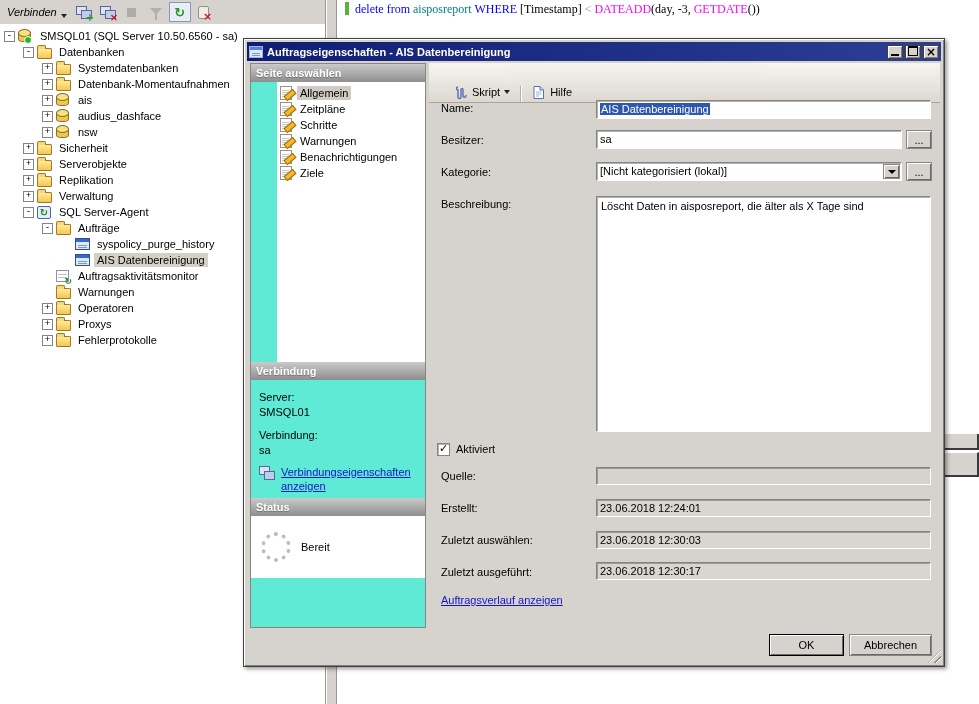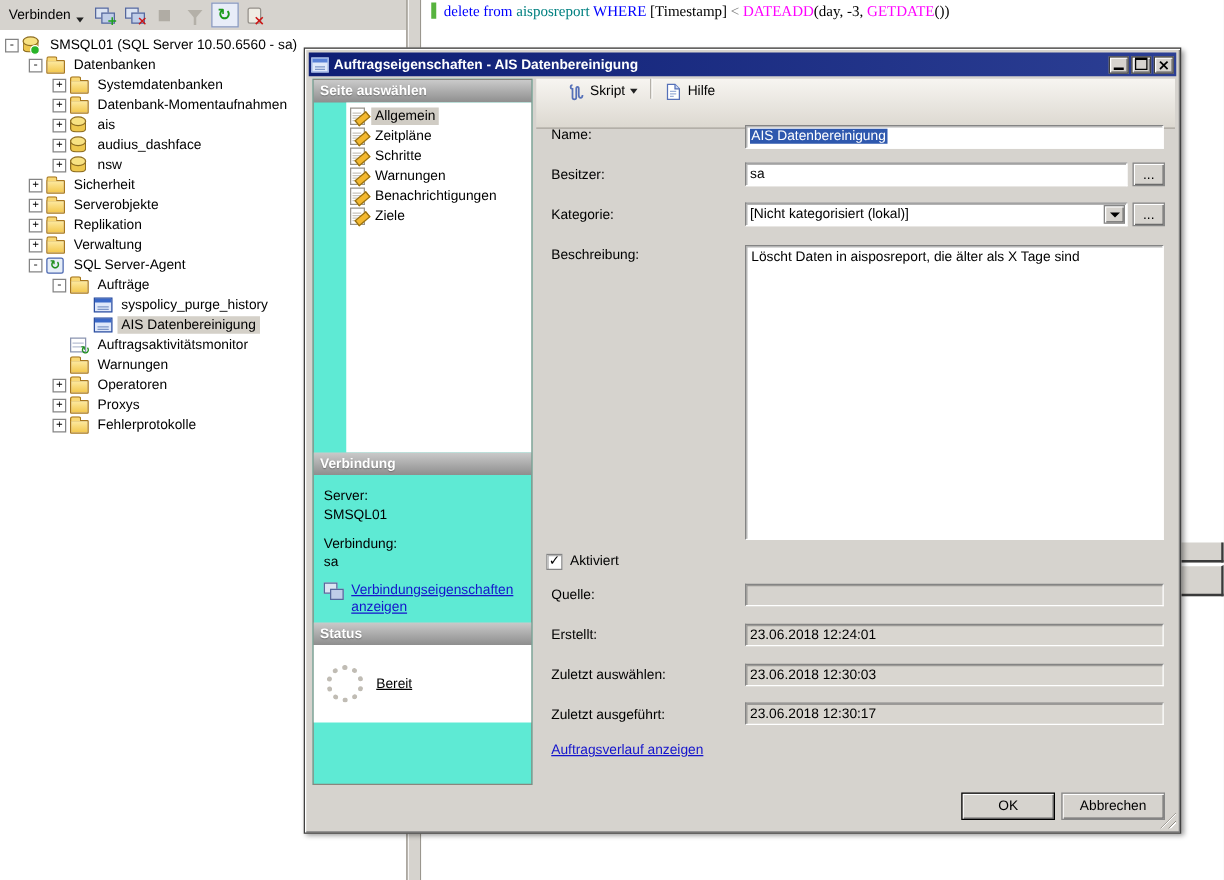--- a/index.html
+++ b/index.html
@@ -9,21 +9,21 @@
     background:#ffffff;
     font-family:"Liberation Sans", sans-serif; font-size:11px; color:#000;
   }
 
   
   .oe { position:absolute; left:0; top:0; width:325px; height:704px; background:#fff; }
   .oe-toolbar {
     position:absolute; left:0; top:0; width:100%; height:24px;
     background:#d6d3ce; display:flex; align-items:center; padding-left:3px; gap:2px;
   }
-  .tb-connect { display:flex; align-items:flex-end; gap:4px; padding:2px 4px; cursor:default; }
+  .tb-connect { display:flex; align-items:flex-end; gap:4px; padding:2px 4px; cursor:default;font-style:italic; }
   .dd-tri { width:0; height:0; border-left:3px solid transparent; border-right:3px solid transparent; border-top:4px solid #222; }
   .tb-btn { width:22px; height:20px; display:flex; align-items:center; justify-content:center; position:relative; }
   .ico-srv { position:relative; width:15px; height:13px; }
   .ico-srv::before { content:""; position:absolute; left:0; top:0; width:9px; height:7px; background:#dce4f2; border:1px solid #55679c; }
   .ico-srv::after  { content:""; position:absolute; left:5px; top:4px; width:9px; height:7px; background:#bfcde8; border:1px solid #55679c; }
   .badge { position:absolute; right:-3px; bottom:-4px; font:bold 10px "DejaVu Sans","Liberation Sans",sans-serif; z-index:2; }
   .badge-plus { color:#1fa01f; }
   .badge-x { color:#cc1616; }
   .ico-stop { width:9px; height:9px; background:#b0aca4; }
   .ico-funnel { position:relative; width:0; height:0; border:6px solid transparent; border-top:7px solid #b4b0a8; margin-top:5px; }
@@ -121,26 +121,26 @@
   .navlabel.sel { background:#d0ccc4; }
 
   .connbox { height:118px; padding:10px 8px 0 8px; line-height:14px; }
   .connrow { margin-bottom:1px; }
   .connrow.gap { margin-top:9px; }
   .connlink { display:flex; margin-top:8px; gap:6px; align-items:flex-start; }
   .ico-connprops { position:relative; width:16px; height:14px; flex:0 0 16px; margin-top:1px; }
   .ico-connprops::before { content:""; position:absolute; left:0; top:0; width:9px; height:7px; background:#dce4f2; border:1px solid #55679c; }
   .ico-connprops::after { content:""; position:absolute; left:5px; top:5px; width:9px; height:7px; background:#bfcde8; border:1px solid #55679c; }
   .link { color:#1414cc; text-decoration:underline; cursor:pointer; }
-  .statusbox { height:62px; background:#fff; display:flex; align-items:center; gap:10px; padding-left:10px;text-decoration:underline; }
+  .statusbox { height:62px; background:#fff; display:flex; align-items:center; gap:10px; padding-left:10px; }
   .spinner { width:30px; height:30px; border:4px dotted #c0bcb4; border-radius:50%; }
 
   .dlg-toolbar { position:absolute; left:185px; top:24px; width:511px; height:40px;
     background:linear-gradient(#f7f5f1,#dcd8d0); border-bottom:1px solid #a8a49c;
-    display:flex; align-items:flex-start; padding-left:20px; gap:3px; }
+    display:flex; align-items:flex-end; padding-left:20px; gap:3px; }
   .dtb-btn { display:flex; align-items:center; gap:4px; padding:1px 4px; height:20px; }
   .dtb-sep { width:1px; height:16px; background:#b4b0a8; margin:0 3px; box-shadow:1px 0 0 #fff; }
 
   .flabel { position:absolute; left:197px; white-space:nowrap; }
   .tbox { position:absolute; background:#fff; border:1px solid; border-color:#848484 #fff #fff #848484;
     box-shadow:inset 1px 1px 0 rgba(66,66,66,.4); padding:2px 3px; line-height:13px; white-space:nowrap; overflow:hidden; }
   .tbox.dim { background:#d9d6d0; }
   .tbox.dis { background:#d6d3ce; }
   .selspan { background:#2e58ae; color:#fff; padding:0 1px; }
   .dots-btn, .btn { background:#d6d3ce; border:1px solid #868686;

